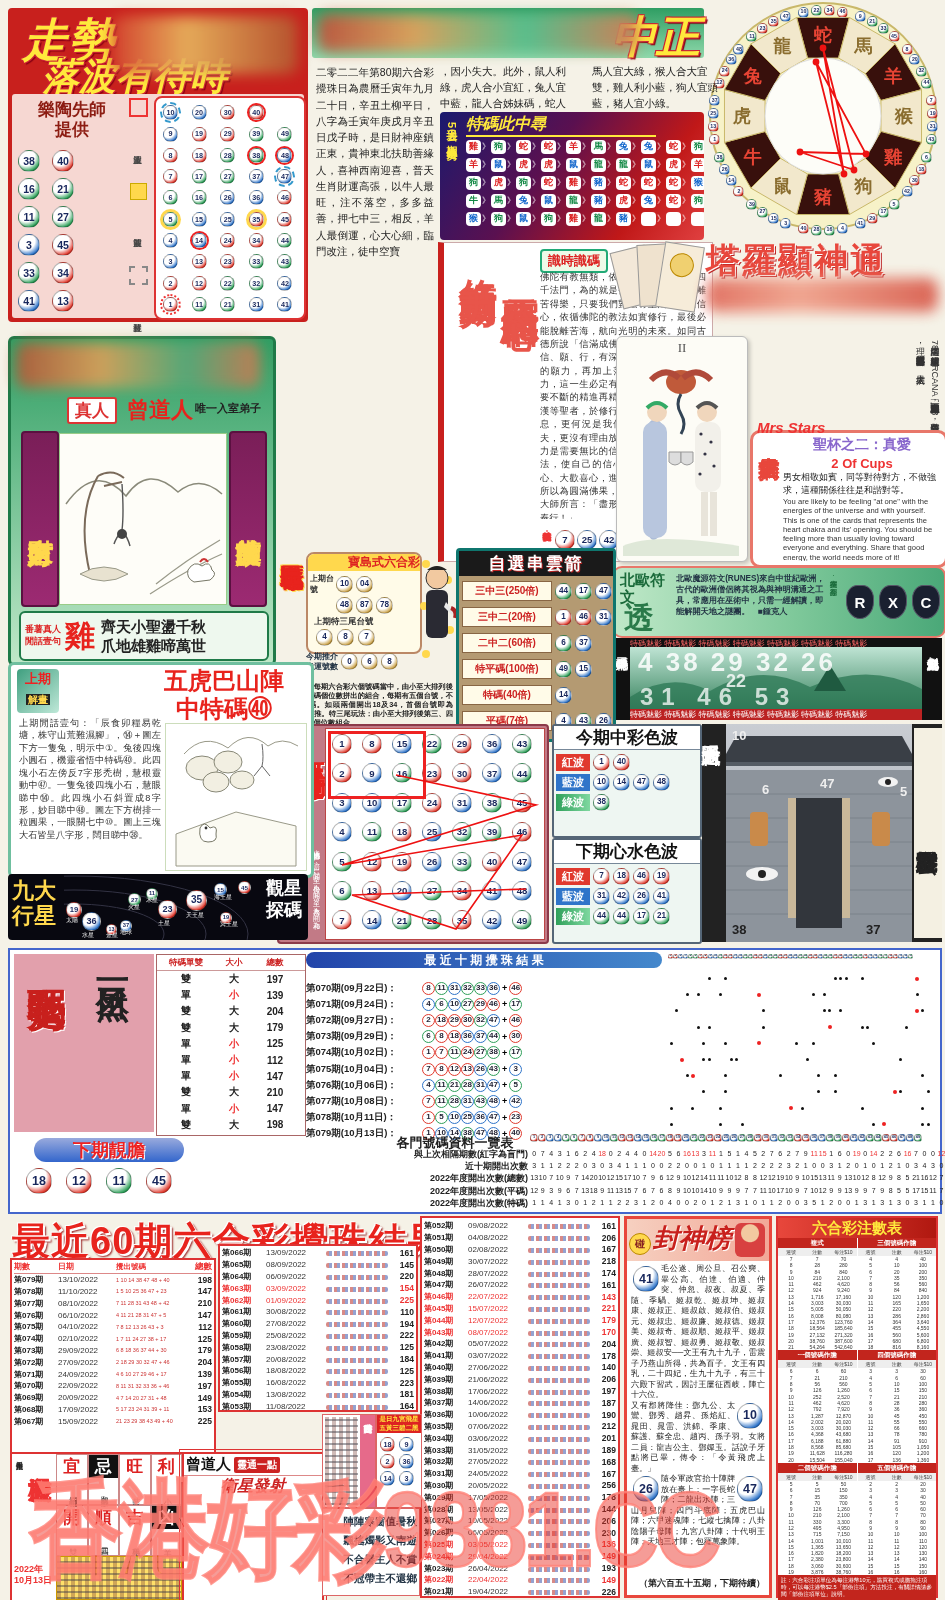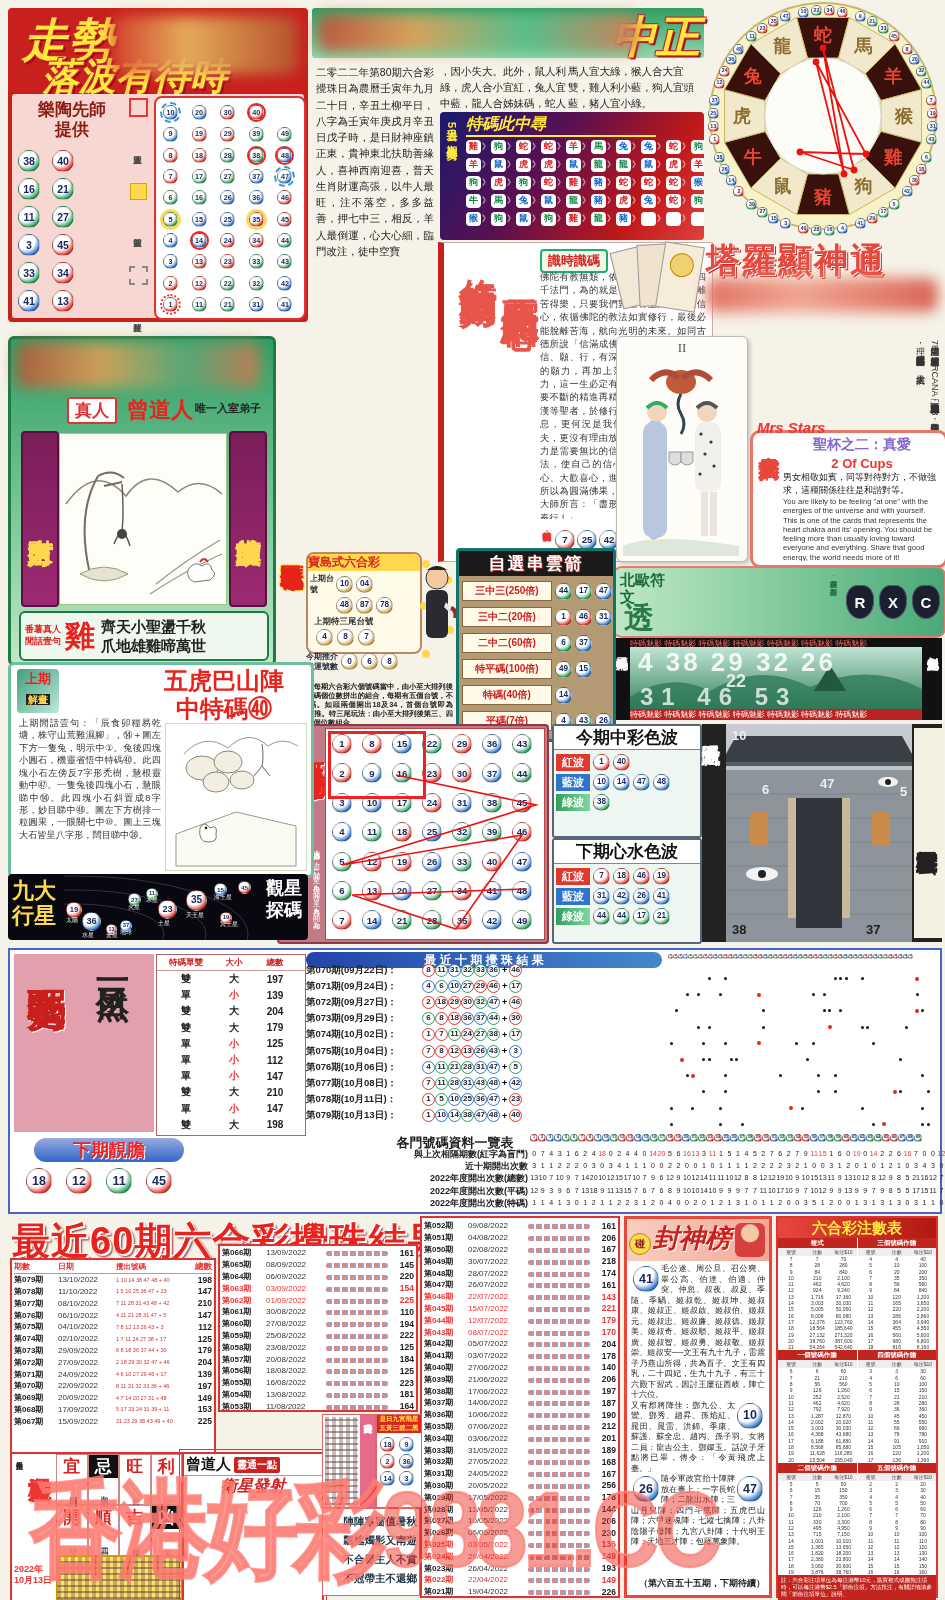--- a/index.html
+++ b/index.html
@@ -195,21 +195,21 @@
         <circle cx="119" cy="46" r="3.4" fill="#e11"></circle>
         <circle cx="150" cy="168" r="3.4" fill="#e11"></circle>
         <circle cx="96" cy="150" r="3.4" fill="#e11"></circle>
         <circle cx="162" cy="152" r="3.4" fill="#e11"></circle>
         <circle cx="112" cy="60" r="3.4" fill="#e11"></circle>
         <circle cx="140" cy="172" r="3.4" fill="#e11"></circle>
       </svg><span style="position:absolute;left:94.02067856484584px;top:0.23848312338337507px"><span class="ball b " style="--s:11px">10</span></span><span style="position:absolute;left:106.97629890664419px;top:-1.3063810716141688px"><span class="ball g " style="--s:11px">22</span></span><span style="position:absolute;left:120.0237010933558px;top:-1.3063810716141688px"><span class="ball r " style="--s:11px">34</span></span><span style="position:absolute;left:132.97932143515416px;top:0.23848312338338928px"><span class="ball r " style="--s:11px">46</span></span><span style="position:absolute;left:150.76117122698207px;top:5.003115415035197px"><span class="ball b " style="--s:11px">9</span></span><span style="position:absolute;left:162.75349966226466px;top:10.143033947669508px"><span class="ball g " style="--s:11px">21</span></span><span style="position:absolute;left:174.0528814093495px;top:16.666735041025277px"><span class="ball g " style="--s:11px">33</span></span><span style="position:absolute;left:184.50034564963457px;top:24.48243685018936px"><span class="ball r " style="--s:11px">45</span></span><span style="position:absolute;left:197.51756314981066px;top:37.49965435036545px"><span class="ball r " style="--s:11px">8</span></span><span style="position:absolute;left:205.33326495897472px;top:47.9471185906505px"><span class="ball b " style="--s:11px">20</span></span><span style="position:absolute;left:211.8569660523305px;top:59.24650033773534px"><span class="ball g " style="--s:11px">32</span></span><span style="position:absolute;left:216.9968845849648px;top:71.23882877301794px"><span class="ball g " style="--s:11px">44</span></span><span style="position:absolute;left:221.7615168766166px;top:89.02067856484584px"><span class="ball r " style="--s:11px">7</span></span><span style="position:absolute;left:223.30638107161417px;top:101.97629890664422px"><span class="ball r " style="--s:11px">19</span></span><span style="position:absolute;left:223.30638107161417px;top:115.02370109335578px"><span class="ball b " style="--s:11px">31</span></span><span style="position:absolute;left:221.7615168766166px;top:127.97932143515416px"><span class="ball g " style="--s:11px">43</span></span><span style="position:absolute;left:216.9968845849648px;top:145.76117122698207px"><span class="ball g " style="--s:11px">6</span></span><span style="position:absolute;left:211.8569660523305px;top:157.75349966226466px"><span class="ball r " style="--s:11px">18</span></span><span style="position:absolute;left:205.33326495897472px;top:169.0528814093495px"><span class="ball r " style="--s:11px">30</span></span><span style="position:absolute;left:197.51756314981066px;top:179.50034564963454px"><span class="ball b " style="--s:11px">42</span></span><span style="position:absolute;left:184.50034564963457px;top:192.51756314981066px"><span class="ball g " style="--s:11px">5</span></span><span style="position:absolute;left:174.0528814093495px;top:200.33326495897472px"><span class="ball g " style="--s:11px">17</span></span><span style="position:absolute;left:162.75349966226466px;top:206.8569660523305px"><span class="ball r " style="--s:11px">29</span></span><span style="position:absolute;left:150.76117122698207px;top:211.9968845849648px"><span class="ball b " style="--s:11px">41</span></span><span style="position:absolute;left:132.97932143515416px;top:216.7615168766166px"><span class="ball b " style="--s:11px">4</span></span><span style="position:absolute;left:120.0237010933558px;top:218.30638107161417px"><span class="ball g " style="--s:11px">16</span></span><span style="position:absolute;left:106.97629890664419px;top:218.30638107161417px"><span class="ball g " style="--s:11px">28</span></span><span style="position:absolute;left:94.02067856484584px;top:216.7615168766166px"><span class="ball r " style="--s:11px">40</span></span><span style="position:absolute;left:76.23882877301796px;top:211.9968845849648px"><span class="ball b " style="--s:11px">3</span></span><span style="position:absolute;left:64.24650033773534px;top:206.8569660523305px"><span class="ball b " style="--s:11px">15</span></span><span style="position:absolute;left:52.94711859065048px;top:200.33326495897472px"><span class="ball g " style="--s:11px">27</span></span><span style="position:absolute;left:42.49965435036546px;top:192.51756314981066px"><span class="ball g " style="--s:11px">39</span></span><span style="position:absolute;left:29.48243685018936px;top:179.50034564963454px"><span class="ball r " style="--s:11px">2</span></span><span style="position:absolute;left:21.66673504102529px;top:169.05288140934954px"><span class="ball b " style="--s:11px">14</span></span><span style="position:absolute;left:15.143033947669508px;top:157.7534996622647px"><span class="ball b " style="--s:11px">26</span></span><span style="position:absolute;left:10.00311541503521px;top:145.7611712269821px"><span class="ball g " style="--s:11px">38</span></span><span style="position:absolute;left:5.238483123383389px;top:127.97932143515419px"><span class="ball r " style="--s:11px">1</span></span><span style="position:absolute;left:3.693618928385831px;top:115.02370109335583px"><span class="ball r " style="--s:11px">13</span></span><span style="position:absolute;left:3.693618928385831px;top:101.9762989066442px"><span class="ball b " style="--s:11px">25</span></span><span style="position:absolute;left:5.238483123383375px;top:89.02067856484585px"><span class="ball b " style="--s:11px">37</span></span><span style="position:absolute;left:10.003115415035197px;top:71.23882877301793px"><span class="ball r " style="--s:11px">12</span></span><span style="position:absolute;left:15.143033947669494px;top:59.24650033773534px"><span class="ball r " style="--s:11px">24</span></span><span style="position:absolute;left:21.666735041025277px;top:47.94711859065048px"><span class="ball b " style="--s:11px">36</span></span><span style="position:absolute;left:29.482436850189345px;top:37.499654350365475px"><span class="ball b " style="--s:11px">48</span></span><span style="position:absolute;left:42.49965435036543px;top:24.48243685018936px"><span class="ball g " style="--s:11px">11</span></span><span style="position:absolute;left:52.94711859065046px;top:16.66673504102529px"><span class="ball r " style="--s:11px">23</span></span><span style="position:absolute;left:64.24650033773528px;top:10.143033947669537px"><span class="ball r " style="--s:11px">35</span></span><span style="position:absolute;left:76.23882877301786px;top:5.003115415035239px"><span class="ball b " style="--s:11px">47</span></span></div>
 
  <div class="abs" style="left:316px;top:64px;width:118px;height:246px;font-size:10.5px;line-height:1.55;color:#222;text-align:justify">二零二二年第80期六合彩攪珠日為農曆壬寅年九月二十日，辛丑土柳平日，八字為壬寅年庚戌月辛丑日戊子時，是日財神座鎮正東，貴神東北扶助善緣人，喜神西南迎喜，普天生肖財運高張，以牛人最旺，注不落空，多多益善，押七中三，相反，羊人最倒運，心大心細，臨門改注，徒中空寶</div>
  <div class="abs" style="left:440px;top:64px;width:128px;height:46px;font-size:10.5px;line-height:1.5;color:#222">，因小失大。此外，鼠人利綠，虎人合小宜紅，兔人宜中藍，龍人合姊妹碼，蛇人旺雙，</div>
- <div class="abs" style="left:568px;top:64px;width:128px;height:46px;font-size:10.5px;line-height:1.5;color:#222">馬人宜大綠，猴人合大宜雙，雞人利小藍，狗人宜頭藍，豬人宜小綠。</div>
+ <div class="abs" style="left:592px;top:64px;width:128px;height:46px;font-size:10.5px;line-height:1.5;color:#222">馬人宜大綠，猴人合大宜雙，雞人利小藍，狗人宜頭藍，豬人宜小綠。</div>
 
  <div class="abs" style="left:440px;top:112px;width:264px;height:128px;background:linear-gradient(125deg,#1a1a6e,#5a1050 40%,#c01818 75%,#e04040);border-radius:4px;overflow:hidden">
    <div class="abs vtx" style="left:4px;top:8px;height:114px;color:#ffe93c;font-weight:900;font-size:11px;letter-spacing:1px">過去50期生肖走勢</div>
    <div class="abs" style="left:26px;top:2px;font-size:16px;font-weight:900;font-style:italic;color:#ffe93c;border-bottom:2px solid #ffe93c;padding-right:110px">特碼此中尋</div>
    <div class="abs" style="left:26px;top:24px;width:234px">
         <div class="zrow">
           <span class="zb r">雞</span>
           <i class="zar">》</i>
           <span class="zb g">狗</span>
           <i class="zar">》</i>
@@ -381,20 +381,21 @@
      <span style="font-size:14px;font-weight:900;color:#86c">聖杯之二：真愛</span><br>
      <span style="font-size:13px;font-weight:900;color:#e33">2 Of Cups</span>
    </div>
    <div class="abs" style="left:30px;top:38px;width:158px;font-size:9px;color:#222;line-height:1.4">男女相敬如賓，同等對待對方，不做強求，這種關係往往是和諧對等。</div>
    <div class="abs" style="left:30px;top:64px;width:158px;font-size:7.6px;color:#333;line-height:1.22;overflow:hidden;height:64px">You are likely to be feeling "at one" with the energies of the universe and with yourself. This is one of the cards that represents the heart chakra and its' opening. You should be feeling more than usually loving toward everyone and everything. Share that good energy, the world needs more of it!</div>
  </div>
 
  <div class="abs" style="left:612px;top:566px;width:330px;height:68px;background:linear-gradient(90deg,#bfe8c8,#7ec89a 55%,#4aa878);border:2px solid #e8776a;border-radius:10px">
    <div class="abs" style="left:6px;top:4px;width:54px;font-size:15px;font-weight:900;color:#1a6a3a;line-height:1.1">北歐符文</div>
    <div class="abs" style="left:10px;top:30px;font-size:30px;font-weight:900;color:#2a7a4a">透</div>
+   <div class="abs" style="left:62px;top:5px;width:150px;height:58px;font-size:8.2px;font-weight:700;color:#234;line-height:1.35;overflow:hidden">北歐魔源符文(RUNES)來自中世紀歐洲，古代的歐洲僧侶將其視為與神明溝通之工具，常應用在巫術中，只需一經解讀，即能解開天地之謎團。　■鍾克人</div>
    <div class="abs vtx" style="left:214px;top:6px;height:56px;font-size:7.5px;color:#1a6a3a">本欄符文．今期占算</div>
    <div class="abs" style="left:232px;top:5px;width:94px;height:58px;display:flex;gap:5px;align-items:center">
         <span style="width:26px;height:32px;background:#1a2030;border-radius:40% 40% 50% 50%;color:#fff;font-weight:900;font-size:15px;display:inline-flex;align-items:center;justify-content:center;border:1px solid #556">R</span>
         <span style="width:26px;height:32px;background:#1a2030;border-radius:40% 40% 50% 50%;color:#fff;font-weight:900;font-size:15px;display:inline-flex;align-items:center;justify-content:center;border:1px solid #556">X</span>
         <span style="width:26px;height:32px;background:#1a2030;border-radius:40% 40% 50% 50%;color:#fff;font-weight:900;font-size:15px;display:inline-flex;align-items:center;justify-content:center;border:1px solid #556">C</span>
       </div>
  </div>
 
  <div class="abs" style="left:612px;top:638px;width:330px;height:82px;background:#111;overflow:hidden">
    <div class="abs" style="left:18px;top:0;width:292px;font-size:8px;color:#f66;white-space:nowrap;overflow:hidden">特碼魅影 特碼魅影 特碼魅影 特碼魅影 特碼魅影 特碼魅影 特碼魅影</div>
@@ -437,21 +438,21 @@
      <div style="font-size:30px;font-weight:900;color:#e8231d;width:36px">雞</div>
      <div style="font-size:15px;font-weight:900;color:#222;line-height:1.3">
        <span>齊天小聖盪千秋</span><br>
        <span>爪地雄雞啼萬世</span></div>
    </div>
  </div>
  <div class="cens" style="left:16px;top:342px;width:244px;height:46px;background:linear-gradient(90deg,#b05a3a,#d8a05a 35%,#58a878 70%,#c87a52)"></div>
 
  <div class="abs vtx" style="left:276px;top:546px;height:222px;font-size:24px;font-weight:900;color:#e8231d;text-shadow:1px 1px 0 #ffd84d,-1px -1px 0 #ffd84d">老鳳台號專區</div>
  <div class="abs" style="left:306px;top:552px;width:112px;height:98px;background:#fffbe8;border:2px solid #b86;border-radius:8px">
-   <div style="background:#ffd84d;color:#d22;font-weight:900;font-size:12px;text-align:left;border-radius:6px 6px 0 0">寶島式六合彩</div>
+   <div style="background:#ffd84d;color:#d22;font-weight:900;font-size:12px;text-align:right;border-radius:6px 6px 0 0">寶島式六合彩</div>
    <div style="display:flex;align-items:center;padding:2px">
         <span style="font-size:8px;font-weight:700;width:26px;color:#333">上期台號</span>
         <span style="display:flex;gap:3px">
           <span class="ball g" style="--s:17px;--c:#caa24a">10</span>
           <span class="ball g" style="--s:17px;--c:#caa24a">04</span>
         </span>
       </div>
    <div style="display:flex;gap:3px;padding:0 2px 0 28px">
         <span class="ball g" style="--s:17px;--c:#caa24a">48</span>
         <span class="ball g" style="--s:17px;--c:#caa24a">87</span>
@@ -736,21 +737,21 @@
             <span style="width:44px">147</span>
           </div>
           <div class="mrow">
             <span style="width:58px">雙</span>
             <span style="width:38px" class="">大</span>
             <span style="width:44px">198</span>
           </div>
         </div>
    </div>
    <div class="abs" style="left:296px;top:2px;width:356px;height:16px;background:linear-gradient(90deg,#24a,#48c);border-radius:8px;color:#fff;font-weight:900;font-size:12px;text-align:center;line-height:16px">最 近 十 期 攪 珠 結 果</div>
-   <div class="abs" style="left:296px;top:12px;width:360px">
+   <div class="abs" style="left:296px;top:30px;width:360px">
         <div class="trow">
           <span class="ti">第070期(09月22日)：</span>
           <span class="ring r">8</span>
           <span class="ring g">11</span>
           <span class="ring b">31</span>
           <span class="ring g">32</span>
           <span class="ring g">33</span>
           <span class="ring b">36</span>
           <span style="font-size:9px;font-weight:700;margin:0 2px">+</span>
           <span class="ring r">46</span>

